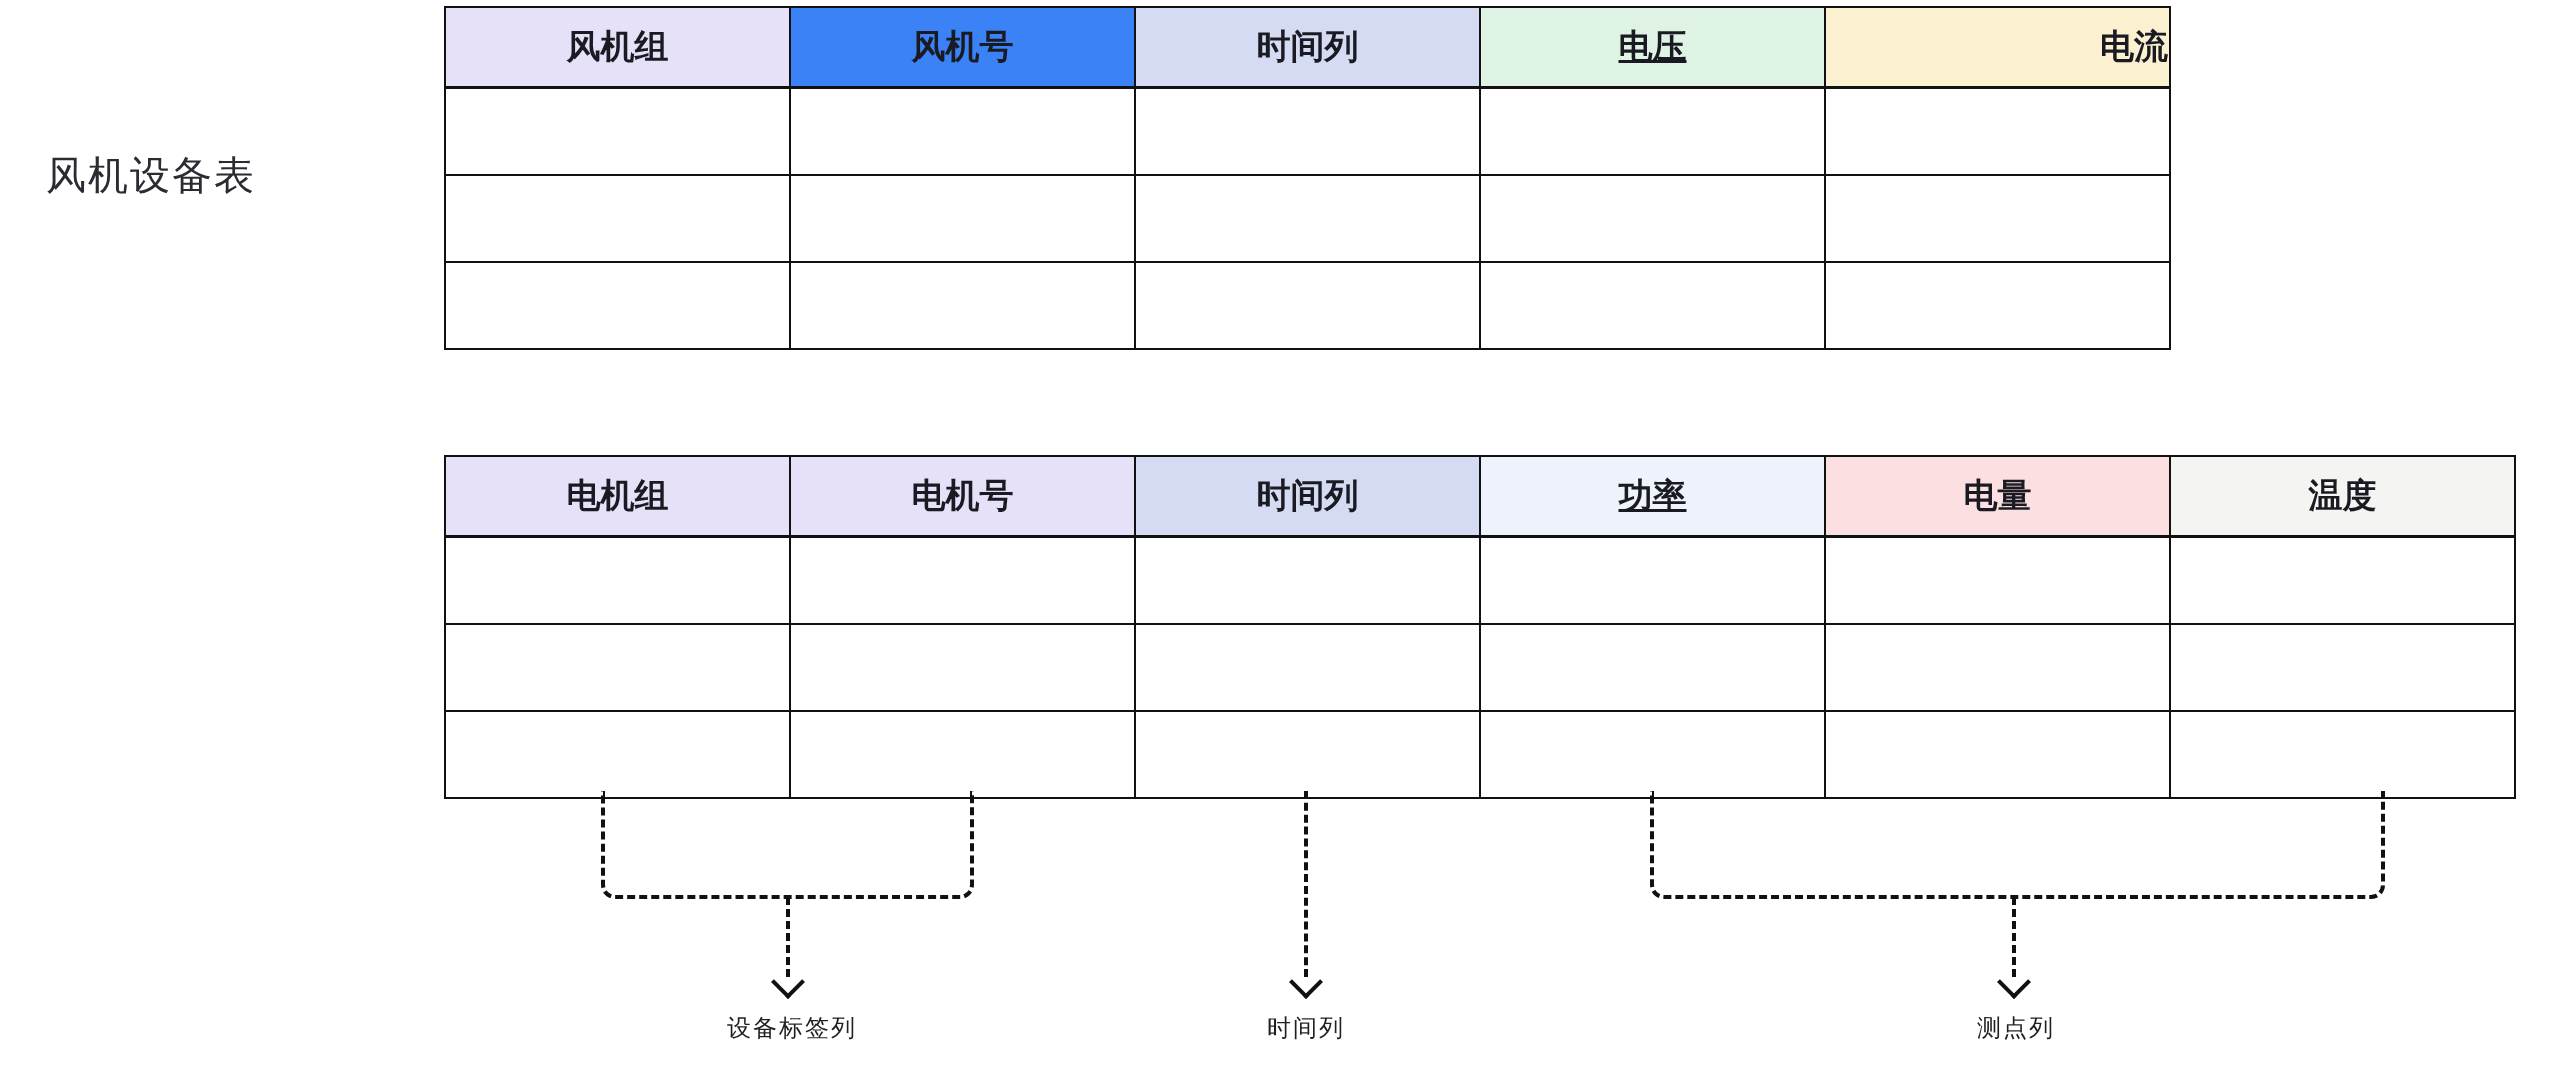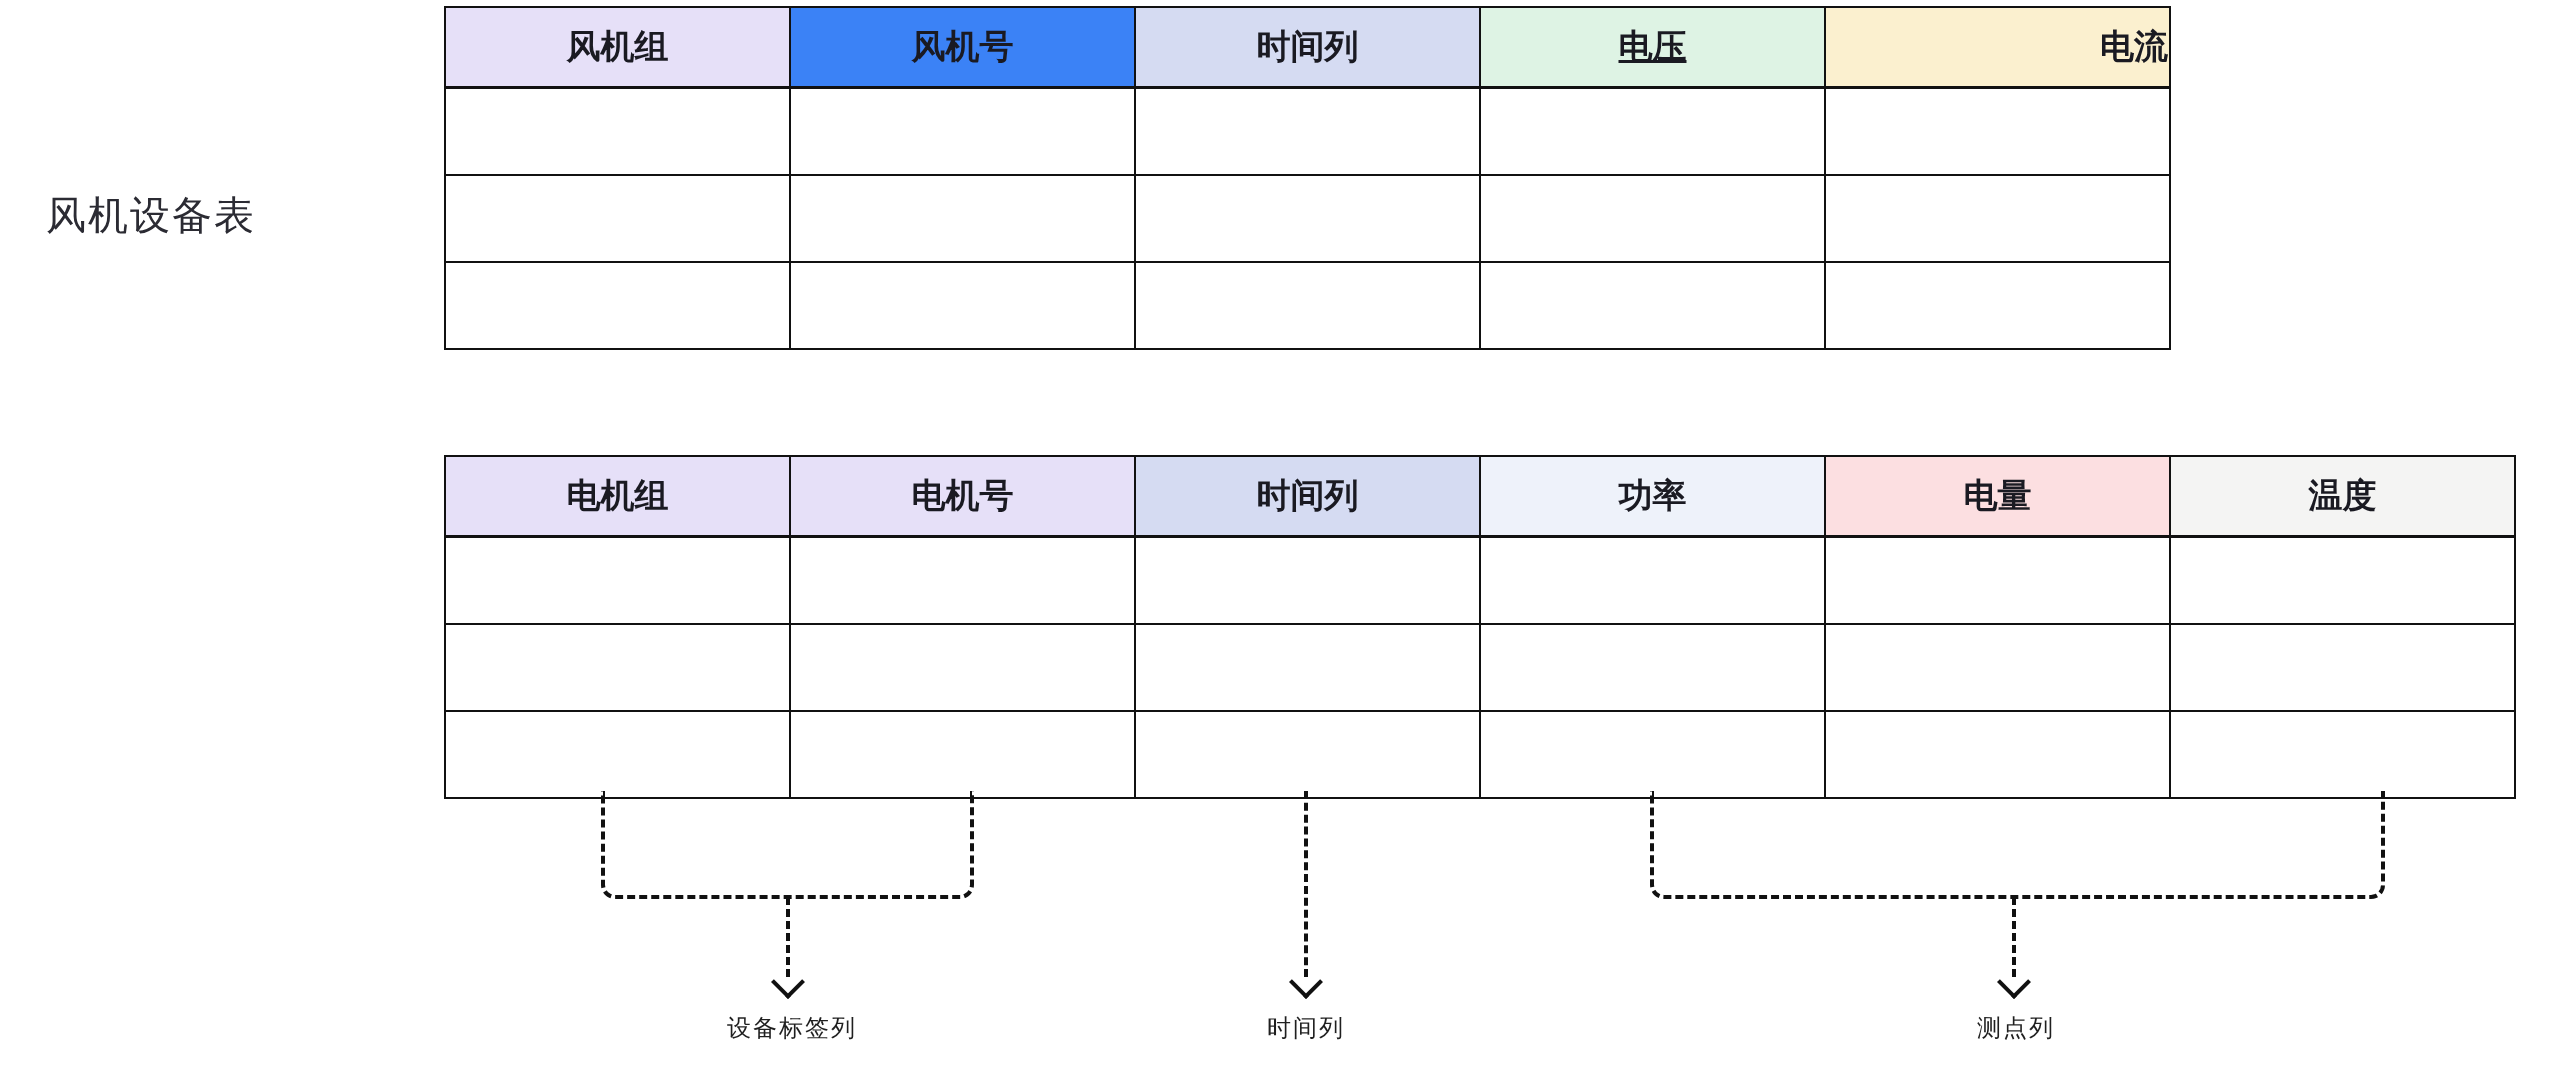--- a/index.html
+++ b/index.html
@@ -12,21 +12,20 @@
     overflow: hidden;
   }
 
   
   .table-title {
     position: absolute;
     font-size: 40px;
     color: #2b2b33;
     letter-spacing: 2px;
     white-space: nowrap;
-    margin-top: 40px;
   }
   .title-fan   { left: 46px; top: 148px; }
   .title-motor { left: 46px; top: 672px; }
 
   
   table.schema {
     position: absolute;
     border-collapse: collapse;
     table-layout: fixed;
   }
@@ -151,21 +150,21 @@
         <col>
         <col>
         <col>
         <col>
       </colgroup>
     <thead>
       <tr>
         <th style="background-color: rgb(230, 224, 248);">电机组</th>
         <th style="background-color: rgb(230, 224, 248);">电机号</th>
         <th style="background-color: rgb(213, 219, 242);">时间列</th>
-        <th style="background-color: rgb(238, 242, 250);">功率</th>
+        <th style="background-color: rgb(238, 242, 250); text-decoration: underline;">功率</th>
         <th style="background-color: rgb(252, 223, 225);">电量</th>
         <th style="background-color: rgb(244, 244, 243);">温度</th>
       </tr>
     </thead>
     <tbody>
       <tr>
         <td></td>
           <td></td>
           <td></td>
           <td></td>

